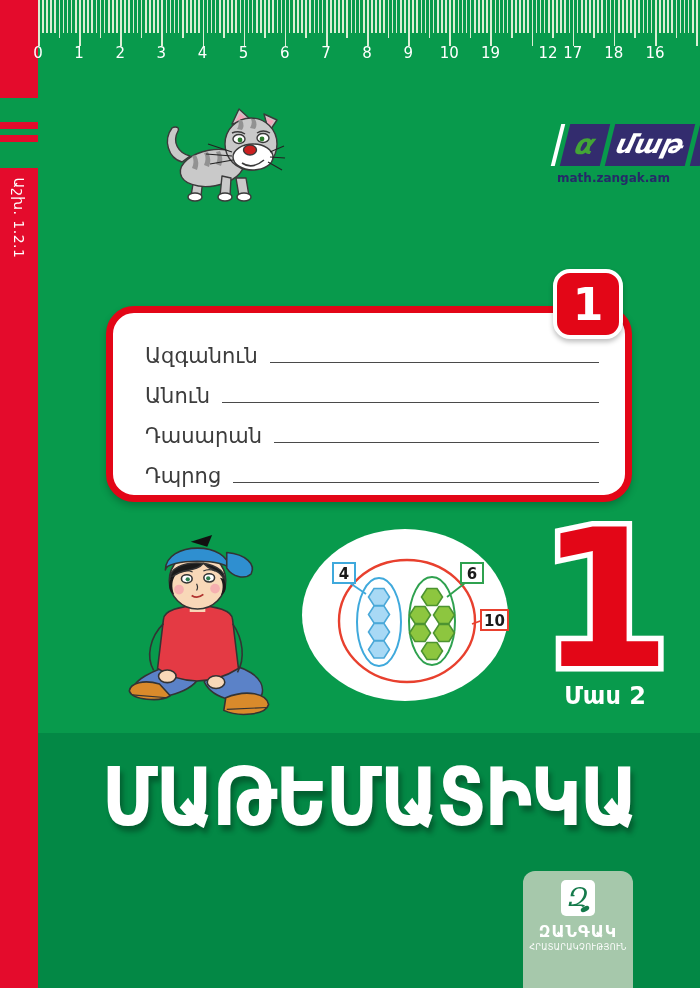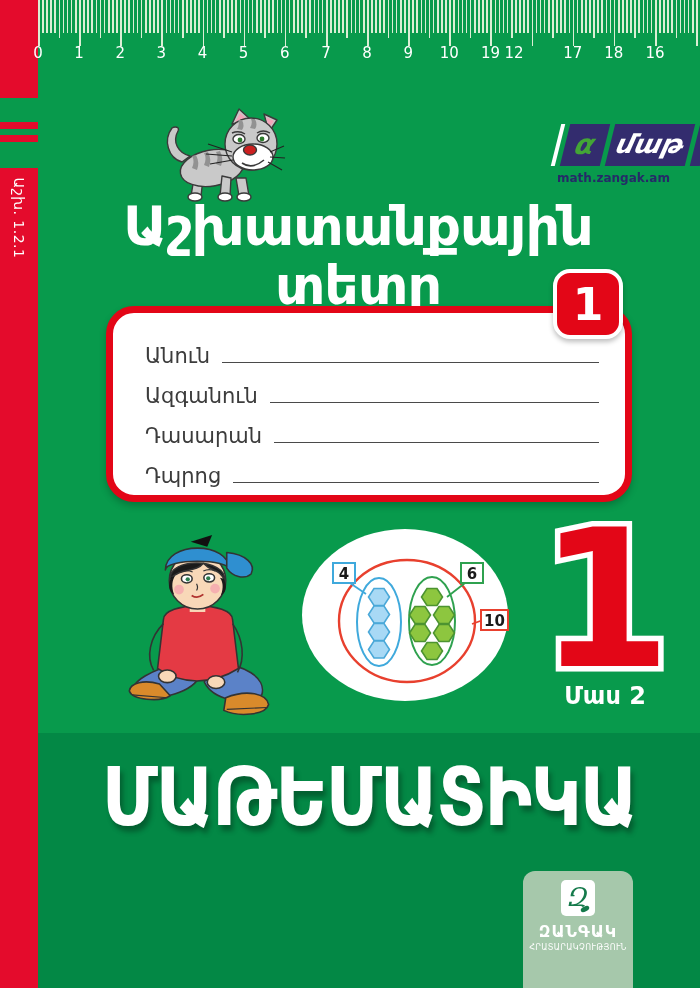--- a/index.html
+++ b/index.html
@@ -263,21 +263,21 @@
       <span class="ruler-num" style="left: 82.26px;">2</span>
       <span class="ruler-num" style="left: 123.39px;">3</span>
       <span class="ruler-num" style="left: 164.52px;">4</span>
       <span class="ruler-num" style="left: 205.65px;">5</span>
       <span class="ruler-num" style="left: 246.78px;">6</span>
       <span class="ruler-num" style="left: 287.91px;">7</span>
       <span class="ruler-num" style="left: 329.04px;">8</span>
       <span class="ruler-num" style="left: 370.17px;">9</span>
       <span class="ruler-num" style="left: 411.3px;">10</span>
       <span class="ruler-num" style="left: 452.43px;">19</span>
-      <span class="ruler-num" style="left: 476px;">12</span>
+      <span class="ruler-num" style="left: 510px;">12</span>
       <span class="ruler-num" style="left: 534.69px;">17</span>
       <span class="ruler-num" style="left: 575.82px;">18</span>
       <span class="ruler-num" style="left: 616.95px;">16</span>
     </div>
 
   <svg class="cat-art" viewBox="0 0 126 102">
     <g stroke="#3a3a3a" stroke-width="1.4" stroke-linejoin="round">
       <path d="M22 56 C8 52 3 34 12 22 C15 20 20 21 18 25 C12 36 18 47 30 50 Z" fill="#c9c9c9"></path>
       <path d="M34 72 L31 90 C31 94 41 94 41 90 L43 73 Z" fill="#c9c9c9"></path>
       <ellipse cx="35" cy="91" rx="7" ry="4" fill="#fff"></ellipse>
@@ -325,31 +325,30 @@
     <div class="logo-piece logo-alpha-box">
       <span class="logo-alpha">α</span>
     </div>
     <div class="logo-piece logo-main-box">
       <span class="logo-word">մաթ</span>
     </div>
     <div class="logo-piece logo-sliver-r"></div>
   </div>
   <div class="logo-url">math.zangak.am</div>
 
-  <div class="workbook-title">Աշխատանքային տետր</div>
 
   <div class="badge">1</div>
 
   <div class="info-box">
     <div class="field-row">
+      <span class="field-label">Ազգանուն</span>
+      <span class="field-line"></span>
+    </div>
+    <div class="field-row">
       <span class="field-label">Անուն</span>
-      <span class="field-line"></span>
-    </div>
-    <div class="field-row">
-      <span class="field-label">Ազգանուն</span>
       <span class="field-line"></span>
     </div>
     <div class="field-row">
       <span class="field-label">Դասարան</span>
       <span class="field-line"></span>
     </div>
     <div class="field-row">
       <span class="field-label">Դպրոց</span>
       <span class="field-line"></span>
     </div>

